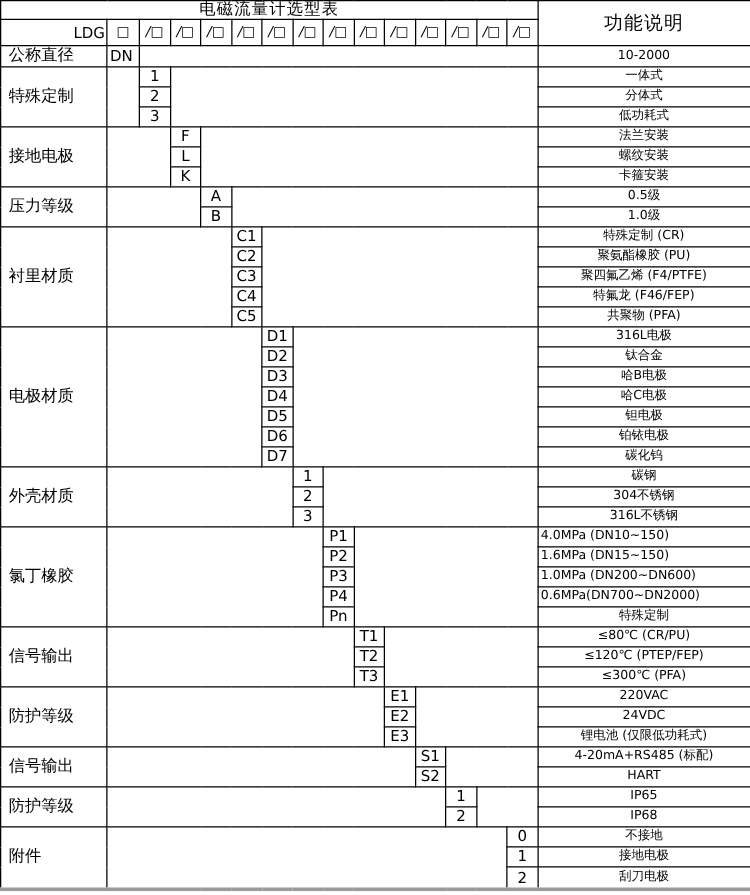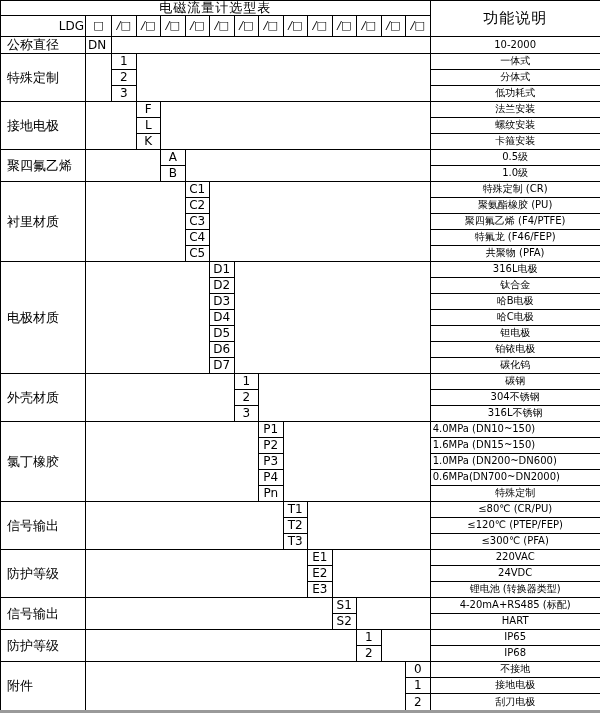--- a/index.html
+++ b/index.html
@@ -113,21 +113,21 @@
   <tr>
     <td class="code-cell">L</td>
     <td class="desc-cell">螺纹安装</td>
   </tr>
   <tr>
     <td class="code-cell">K</td>
     <td class="desc-cell">卡箍安装</td>
   </tr>
 
   <tr>
-    <td rowspan="2" class="label-cell">聚四氟乙烯</td>
+    <td rowspan="2" class="label-cell">压力等级</td>
     <td rowspan="2" colspan="3"></td>
     <td class="code-cell">A</td>
     <td rowspan="2" colspan="10"></td>
     <td class="desc-cell">0.5级</td>
   </tr>
   <tr>
     <td class="code-cell">B</td>
     <td class="desc-cell">1.0级</td>
   </tr>
 
@@ -249,21 +249,21 @@
     <td class="code-cell">E1</td>
     <td rowspan="3" colspan="4"></td>
     <td class="desc-cell">220VAC</td>
   </tr>
   <tr>
     <td class="code-cell">E2</td>
     <td class="desc-cell">24VDC</td>
   </tr>
   <tr>
     <td class="code-cell">E3</td>
-    <td class="desc-cell">锂电池 (转换器类型)</td>
+    <td class="desc-cell">锂电池 (仅限低功耗式)</td>
   </tr>
 
   <tr>
     <td rowspan="2" class="label-cell">信号输出</td>
     <td rowspan="2" colspan="10"></td>
     <td class="code-cell">S1</td>
     <td rowspan="2" colspan="3"></td>
     <td class="desc-cell">4-20mA+RS485 (标配)</td>
   </tr>
   <tr>

